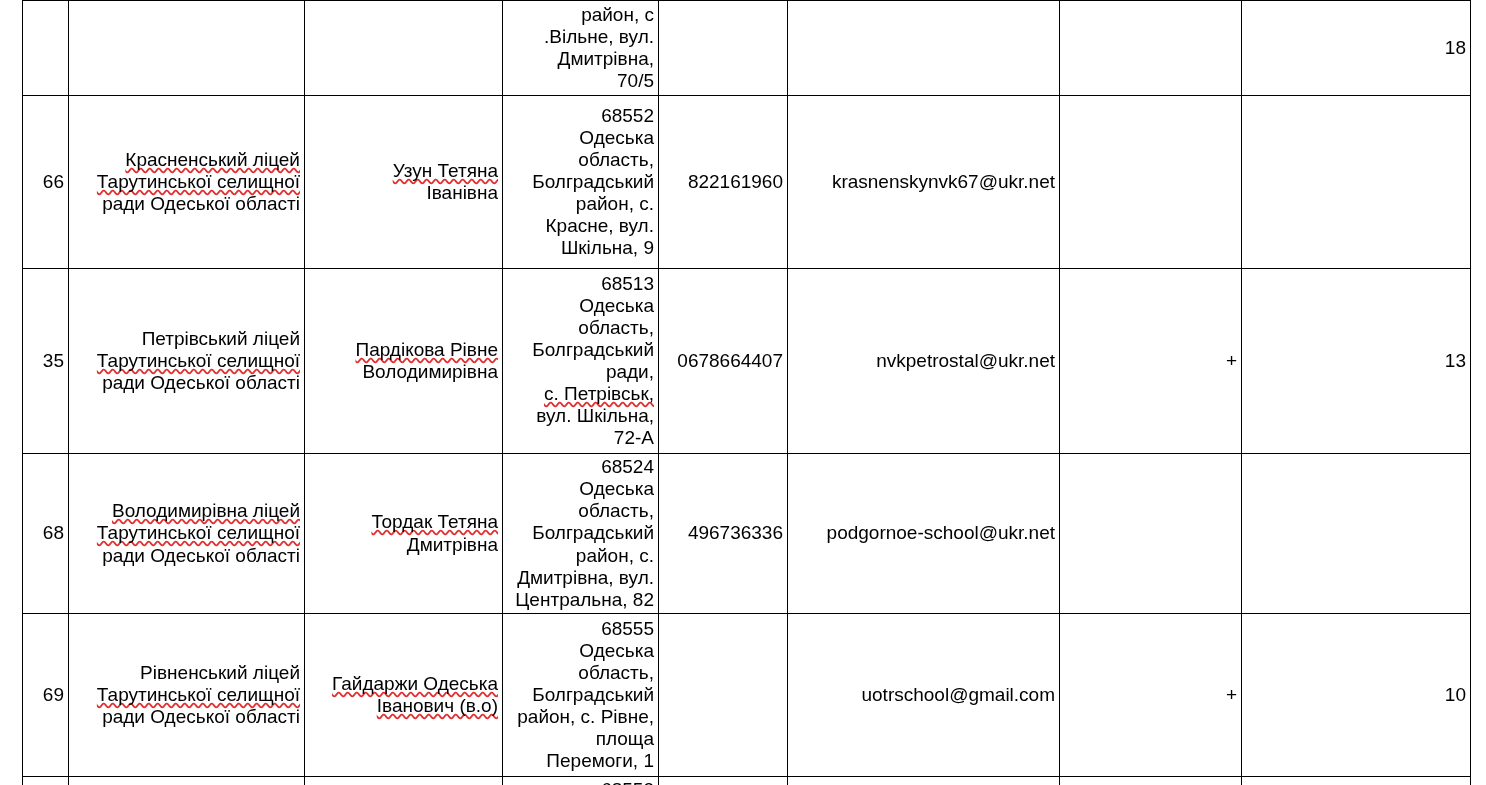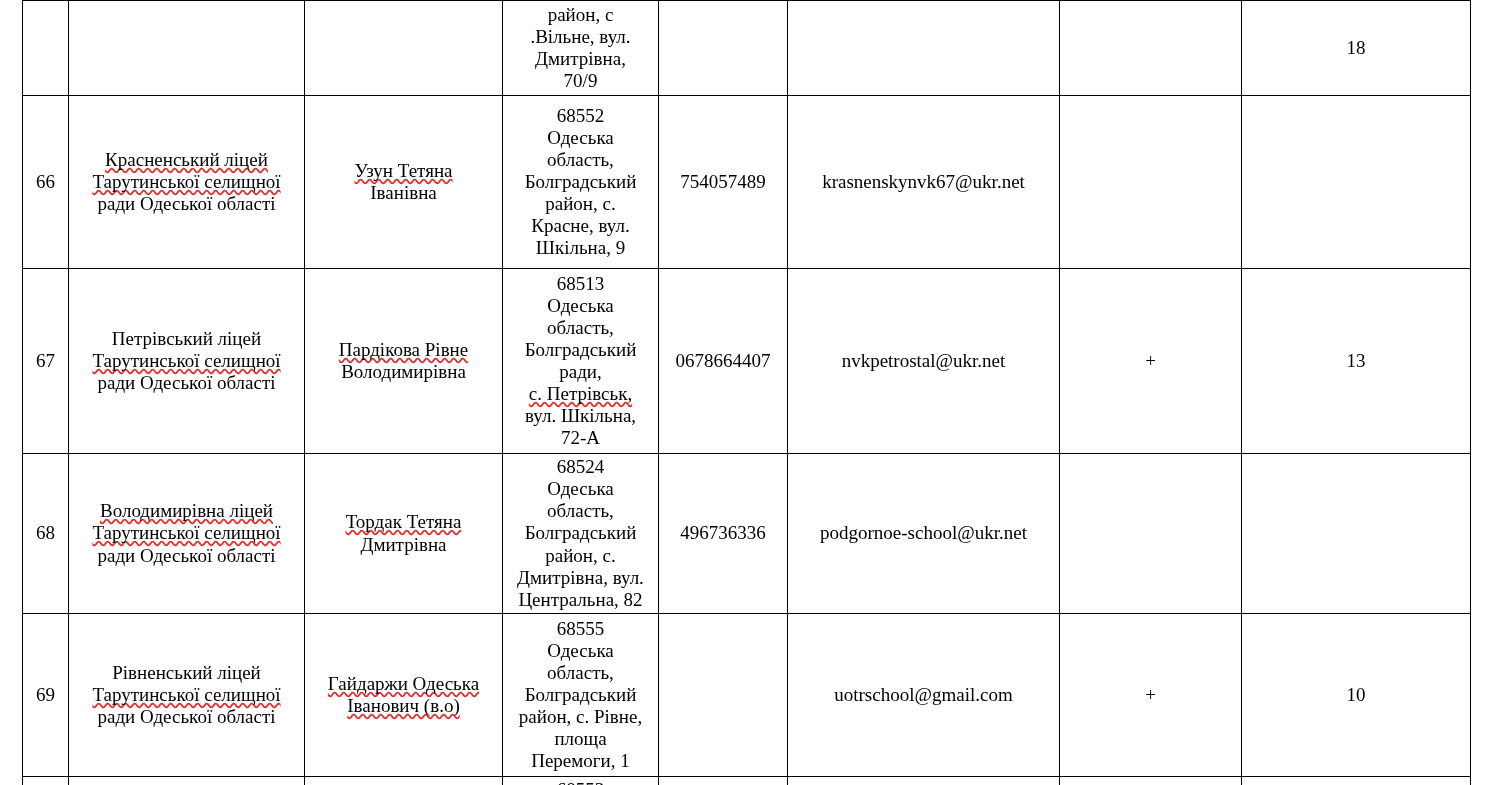--- a/index.html
+++ b/index.html
@@ -24,25 +24,25 @@
   }
   table.doc-table {
     border-collapse: collapse;
     table-layout: fixed;
     width: 1448px;
     margin: 0;
   }
   table.doc-table td {
     border: 1px solid #000000;
     vertical-align: middle;
-    text-align: center;
+    text-align: right;
     font-size: 19px;
     line-height: 1.16;
     padding: 2px 4px;
-    font-family: Liberation Serif, serif;
+    font-family: Liberation Sans, sans-serif;
     word-wrap: break-word;
   }
   
   col.c-num    { width: 46px; }
   col.c-name   { width: 236px; }
   col.c-head   { width: 198px; }
   col.c-addr   { width: 156px; }
   col.c-phone  { width: 129px; }
   col.c-email  { width: 272px; }
   col.c-mark   { width: 182px; }
@@ -75,21 +75,21 @@
     <tbody>
 
       <tr class="row-top" style="height:95px;">
         <td></td>
         <td></td>
         <td></td>
         <td>
           <span class="cell-lines">район, с</span>
           <span class="cell-lines">.Вільне, вул.</span>
           <span class="cell-lines">Дмитрівна,</span>
-          <span class="cell-lines">70/9</span>
+          <span class="cell-lines">70/5</span>
         </td>
         <td></td>
         <td></td>
         <td></td>
         <td>18</td>
       </tr>
 
       <tr style="height:173px;">
         <td>66</td>
         <td>
@@ -103,28 +103,28 @@
         </td>
         <td>
           <span class="cell-lines">68552</span>
           <span class="cell-lines">Одеська</span>
           <span class="cell-lines">область,</span>
           <span class="cell-lines">Болградський</span>
           <span class="cell-lines">район, с.</span>
           <span class="cell-lines">Красне, вул.</span>
           <span class="cell-lines">Шкільна, 9</span>
         </td>
-        <td>754057489</td>
+        <td>822161960</td>
         <td>krasnenskynvk67@ukr.net</td>
         <td></td>
         <td></td>
       </tr>
 
       <tr style="height:185px;">
-        <td>67</td>
+        <td>35</td>
         <td>
           <span class="cell-lines">Петрівський ліцей</span>
           <span class="cell-lines misspelled">Тарутинської селищної</span>
           <span class="cell-lines">ради Одеської області</span>
         </td>
         <td>
           <span class="cell-lines misspelled">Пардікова Рівне</span>
           <span class="cell-lines">Володимирівна</span>
         </td>
         <td>

